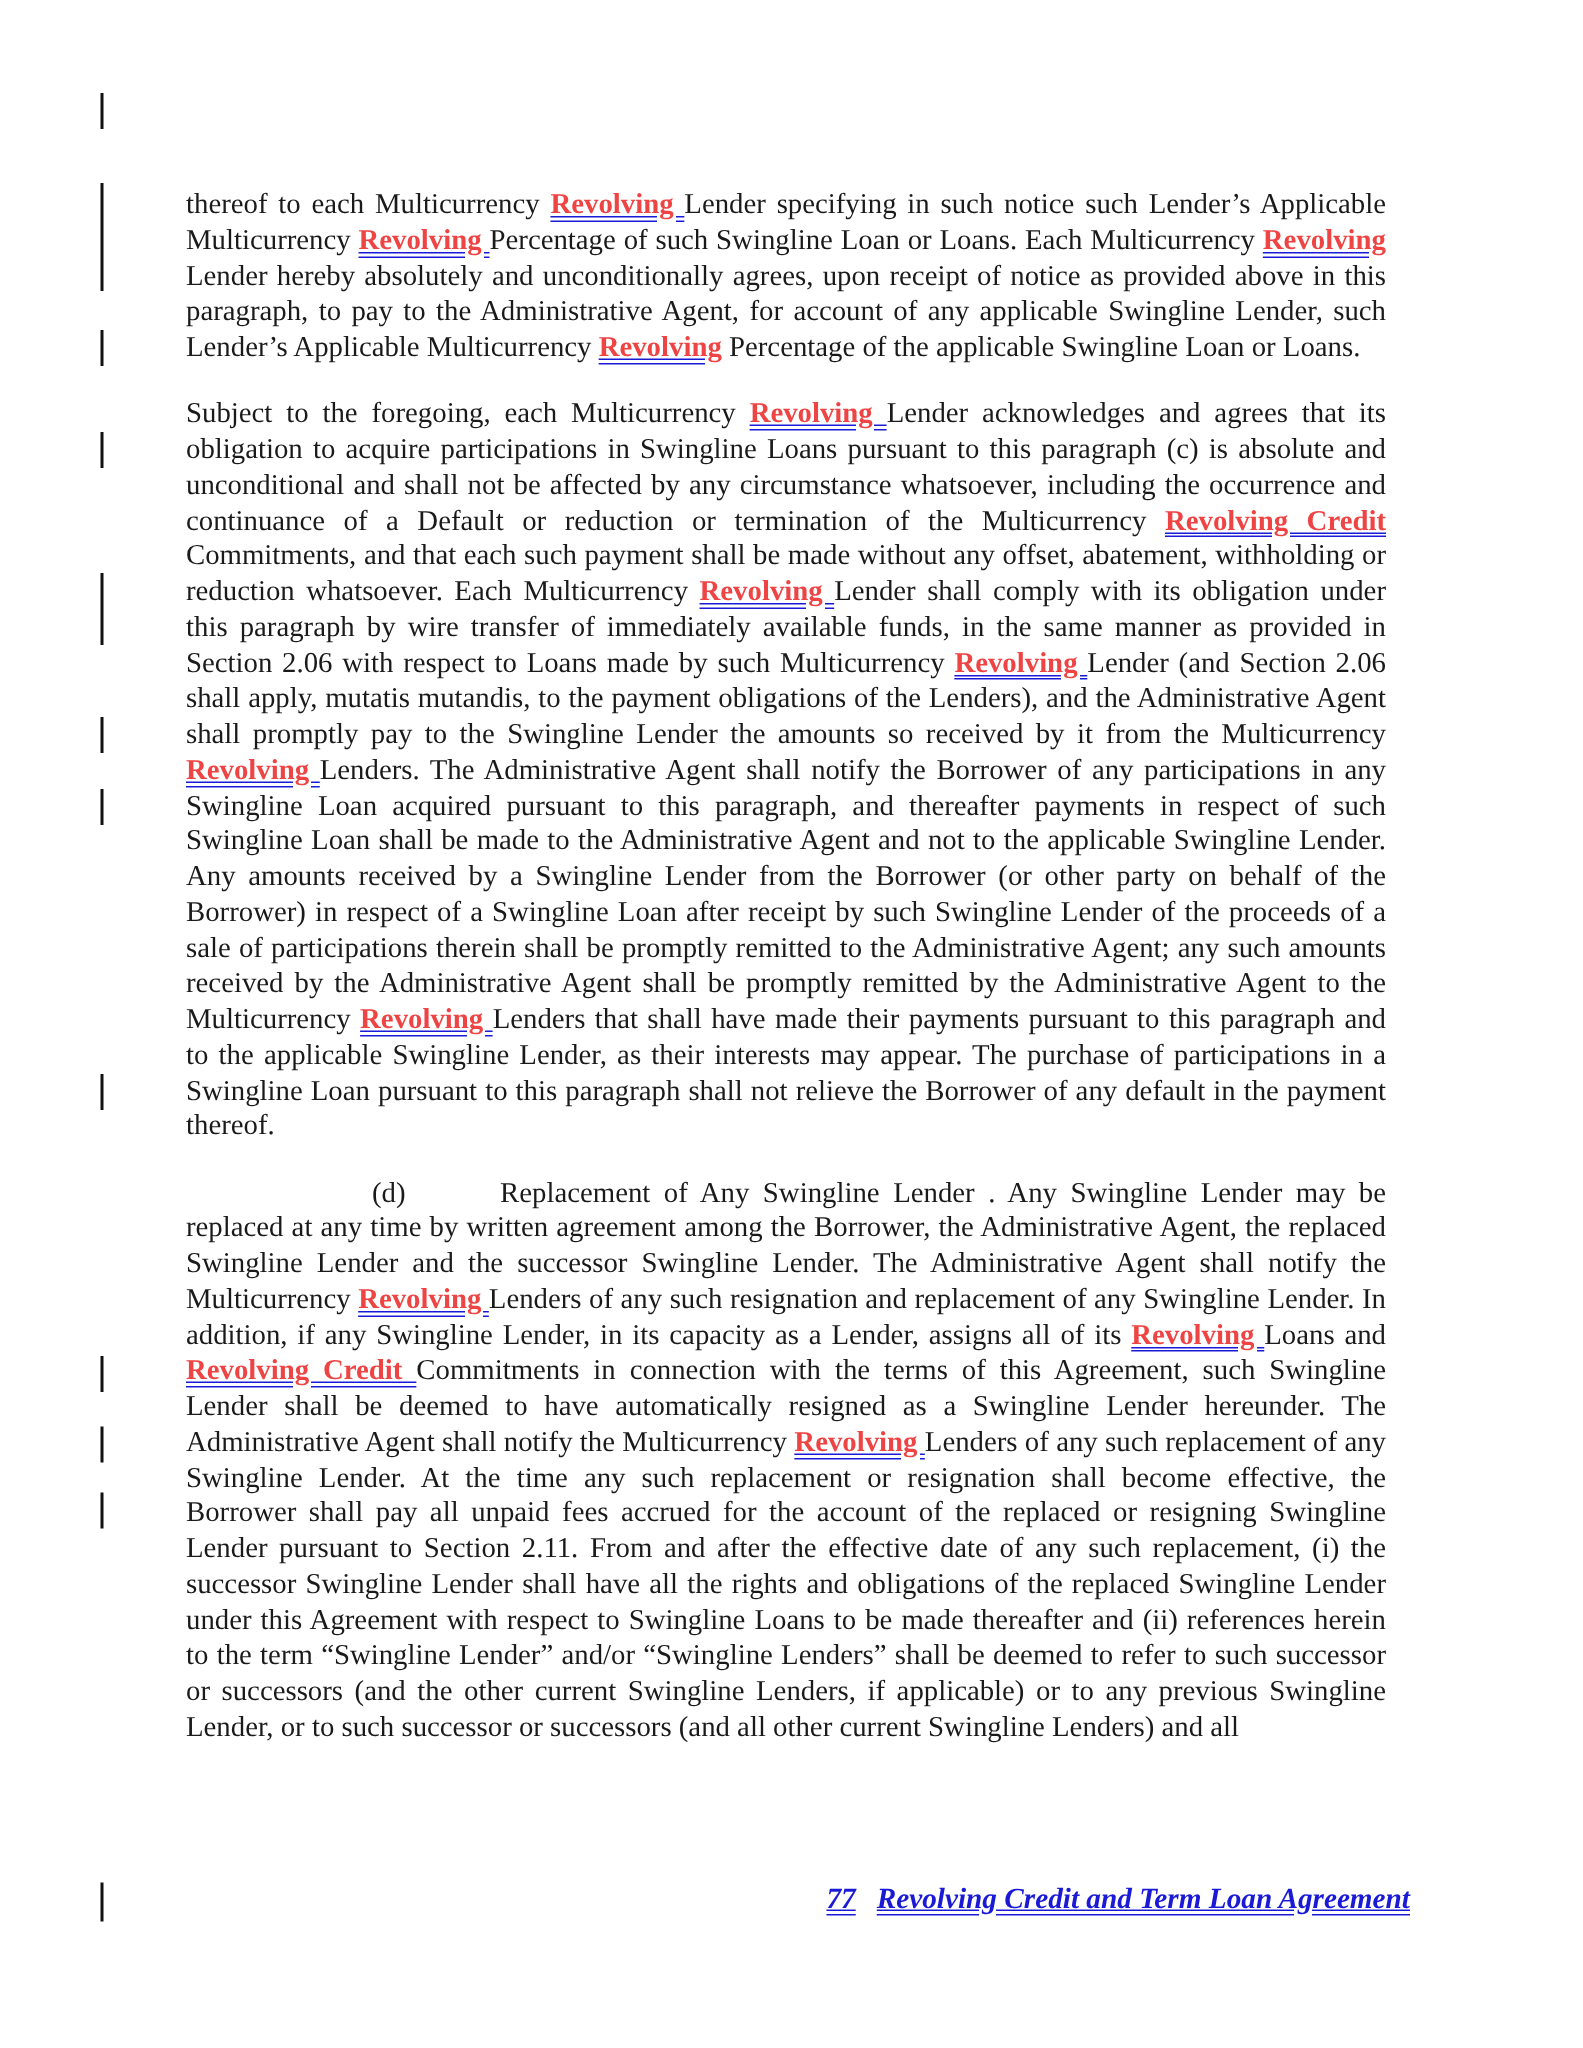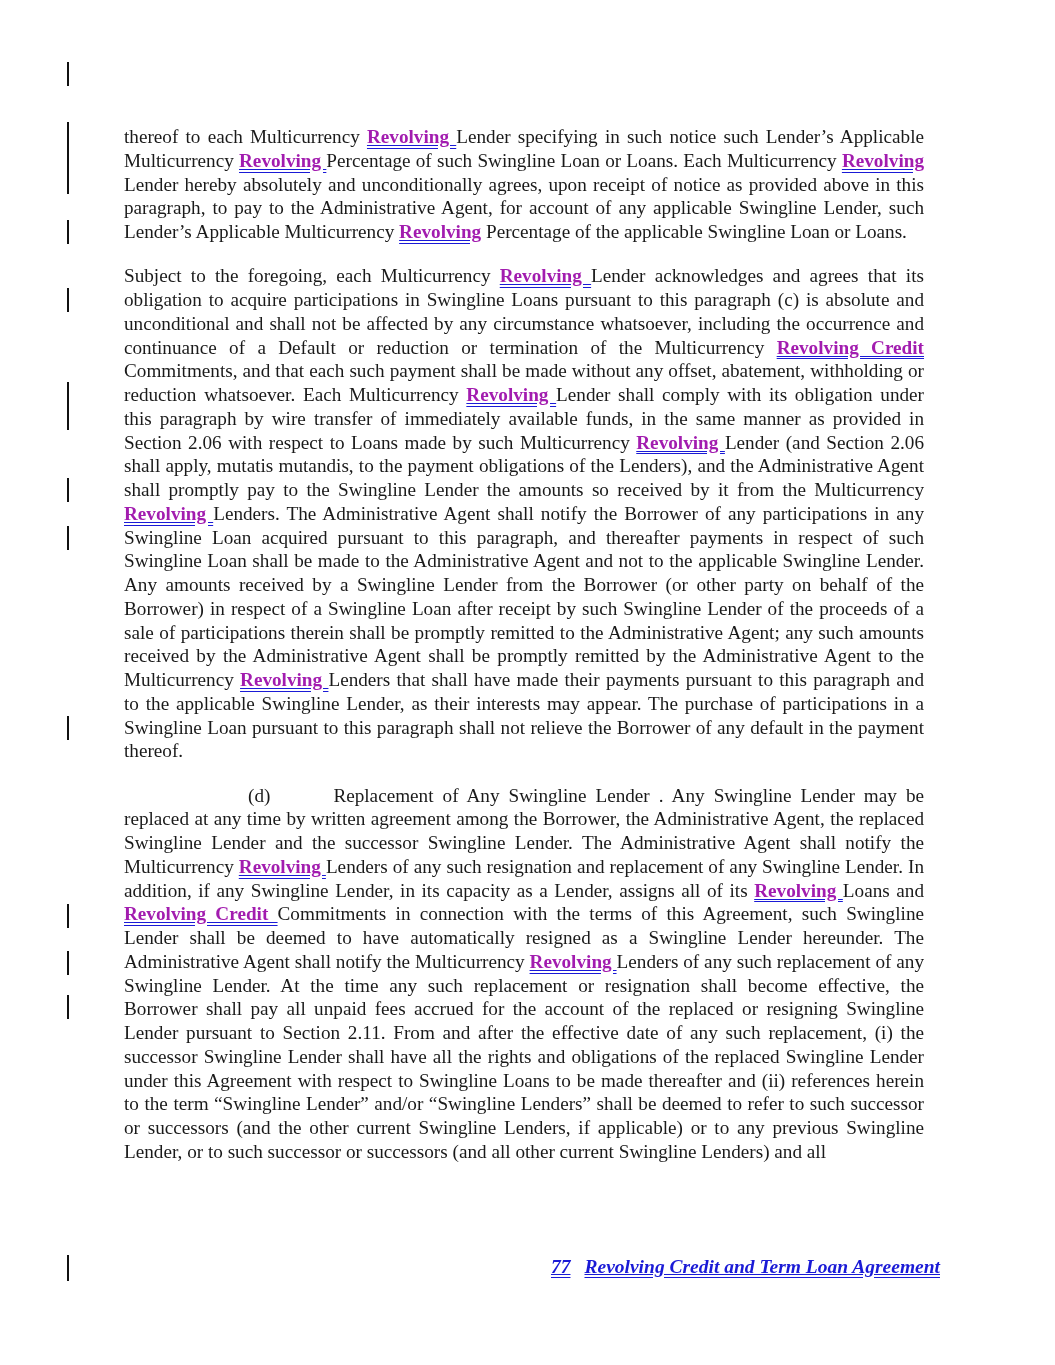--- a/index.html
+++ b/index.html
@@ -1,20 +1,20 @@
 <!DOCTYPE html>
 <html><head>
 <meta charset="utf-8">
 <style>
   html, body { margin: 0; padding: 0; background: #ffffff; }
   body { width: 1055px; height: 1365px; position: relative; overflow: hidden;
          font-family: "Liberation Serif", "DejaVu Serif", serif; color: #1a1a1a; }
   .page { position: absolute; left: 124px; top: 125px; width: 800px; font-size: 19.2px; line-height: 23.75px; }
   .para { text-align: justify; text-align-last: left; margin: 0 0 20.5px 0; }
-  .ins { color: #a21caf; font-weight: bold; text-decoration: underline double; text-decoration-color: #1a1ad6; text-underline-offset: 2px; }
+  .ins { color: #ef4444; font-weight: bold; text-decoration: underline double; text-decoration-color: #1a1ad6; text-underline-offset: 2px; }
   .ul { }
   .tab-d { display: inline-block; width: 124px; }
   .tab-d2 { display: inline-block; width: 63px; }
   .bar { position: absolute; left: 67px; width: 2px; background: #111; }
   .footer { position: absolute; top: 1256px; right: 115px; font-size: 19.5px; font-style: italic; font-weight: bold; color: #1a1ad6; text-decoration: underline double; margin-left: 14px; }
   .footer .pg { margin-right: 14px; }
 </style>
 </head>
 <body>
 

